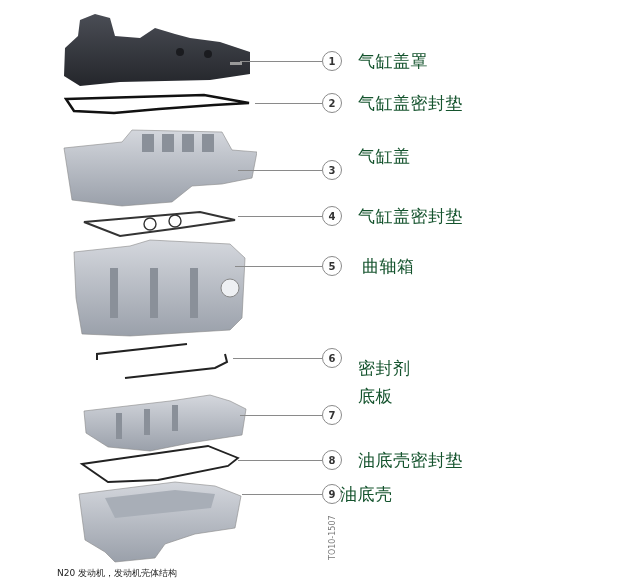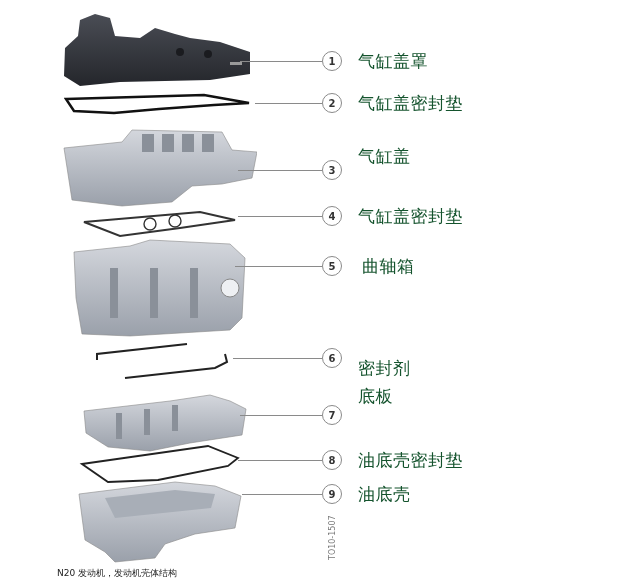--- a/index.html
+++ b/index.html
@@ -118,16 +118,16 @@
   </div>
 
 <div class="label" style="left:358px;top:50px">气缸盖罩</div>
 <div class="label" style="left:358px;top:92px">气缸盖密封垫</div>
 <div class="label" style="left:358px;top:145px">气缸盖</div>
 <div class="label" style="left:358px;top:205px">气缸盖密封垫</div>
 <div class="label" style="left:362px;top:255px">曲轴箱</div>
 <div class="label" style="left:358px;top:357px">密封剂</div>
 <div class="label" style="left:358px;top:385px">底板</div>
 <div class="label" style="left:358px;top:449px">油底壳密封垫</div>
-<div class="label" style="left:358px;top:483px">油底壳</div>
+<div class="label" style="left:340px;top:483px">油底壳</div>
 
 <div class="code" style="top:560px">TO10-1507</div>
 <div class="caption">N20 发动机，发动机壳体结构</div>
 
 </body></html>

